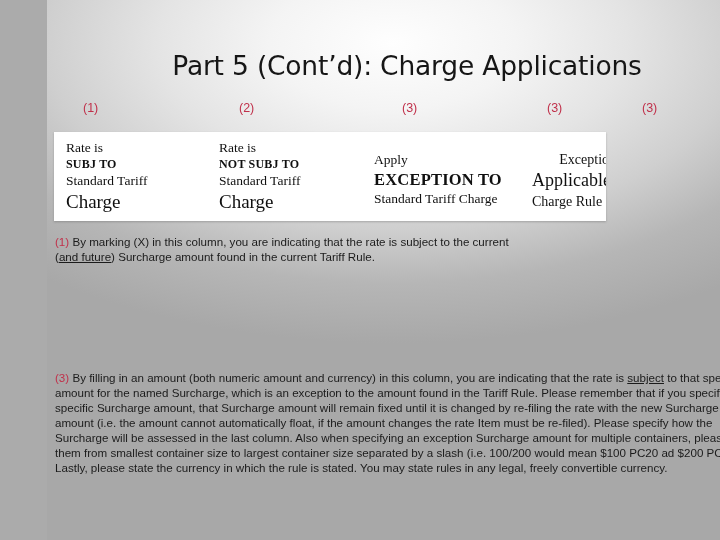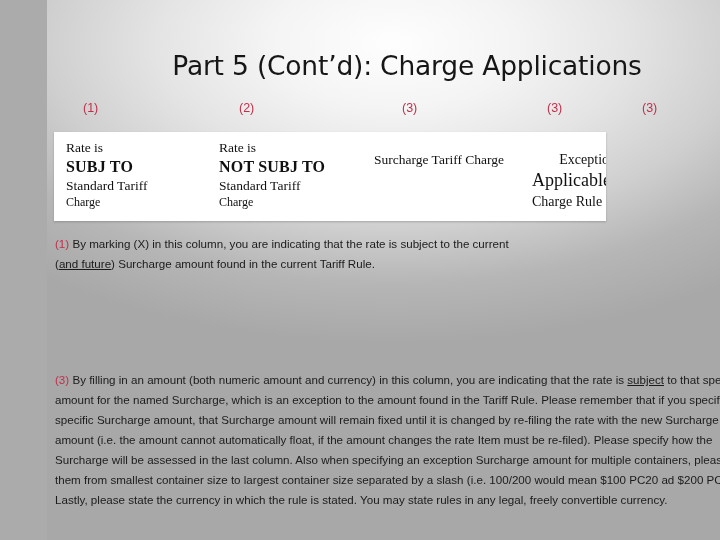--- a/index.html
+++ b/index.html
@@ -73,42 +73,42 @@
     overflow: hidden;
     font-family: "Liberation Serif", serif;
     color: #101010;
   }
   .thcol {
     position: absolute;
     top: 7px;
     line-height: 1.30;
   }
   .thcol .l1 { font-size: 13.5px; font-weight: 400; white-space: nowrap; }
-  .thcol .l2 { font-size: 16px;  font-weight: 700; white-space: nowrap; letter-spacing: 0.2px; }
+  .thcol .l2 { font-size: 12px;  font-weight: 700; white-space: nowrap; letter-spacing: 0.2px; }
   .thcol .l3 { font-size: 13.5px; font-weight: 400; white-space: nowrap; }
-  .thcol .l4 { font-size: 12px; font-weight: 400; white-space: nowrap; }
+  .thcol .l4 { font-size: 19px; font-weight: 400; white-space: nowrap; }
 
   #thcol-1 { left: 12px;  width: 150px; }
   #thcol-2 { left: 165px; width: 152px; }
   #thcol-3 { left: 320px; width: 160px; top: 19px; }
   #thcol-4 { left: 478px; width: 92px;  top: 19px; }
   #thcol-5 { left: 570px; width: 80px;  top: 19px; }
 
   #thcol-3 .l2 { font-size: 16.5px; }
   #thcol-4 .l1, #thcol-5 .l1 { font-size: 14px; text-align: right; }
   #thcol-4 .l2, #thcol-5 .l2 { font-size: 18px; font-weight: 400; letter-spacing: 0; }
   #thcol-4 .l3, #thcol-5 .l3 { font-size: 14px; }
 
   
   .note {
     position: absolute;
     color: #1b1b1b;
     font-family: "Liberation Sans", sans-serif;
     font-size: 11.6px;
-    line-height: 20px;
+    line-height: 15px;
   }
   .note .marker { color: #c0304a; }
   .note u { text-decoration: underline; }
 
   #note-1 { left: 8px; top: 234px; width: 470px; }
   #note-2 { left: 8px; top: 298px; width: 450px; }
   #note-3 { left: 8px; top: 370px; width: 700px; }
 </style>
 </head>
 <body>
@@ -133,21 +133,23 @@
     </div>
 
     <div class="thcol" id="thcol-2">
       <div class="l1">Rate is</div>
       <div class="l2">NOT SUBJ TO</div>
       <div class="l3">Standard Tariff</div>
       <div class="l4">Charge</div>
     </div>
 
     <div class="thcol" id="thcol-3">
-      <div class="l3">Surcharge Tariff Charge</div>
+      <div class="l1">Apply</div>
+      <div class="l2">EXCEPTION TO</div>
+      <div class="l3">Standard Tariff Charge</div>
     </div>
 
     <div class="thcol" id="thcol-4">
       <div class="l1">Exception's</div>
       <div class="l2">Applicable</div>
       <div class="l3">Charge Rule</div>
     </div>
 
     <div class="thcol" id="thcol-5">
       <div class="l1">Exception's</div>

